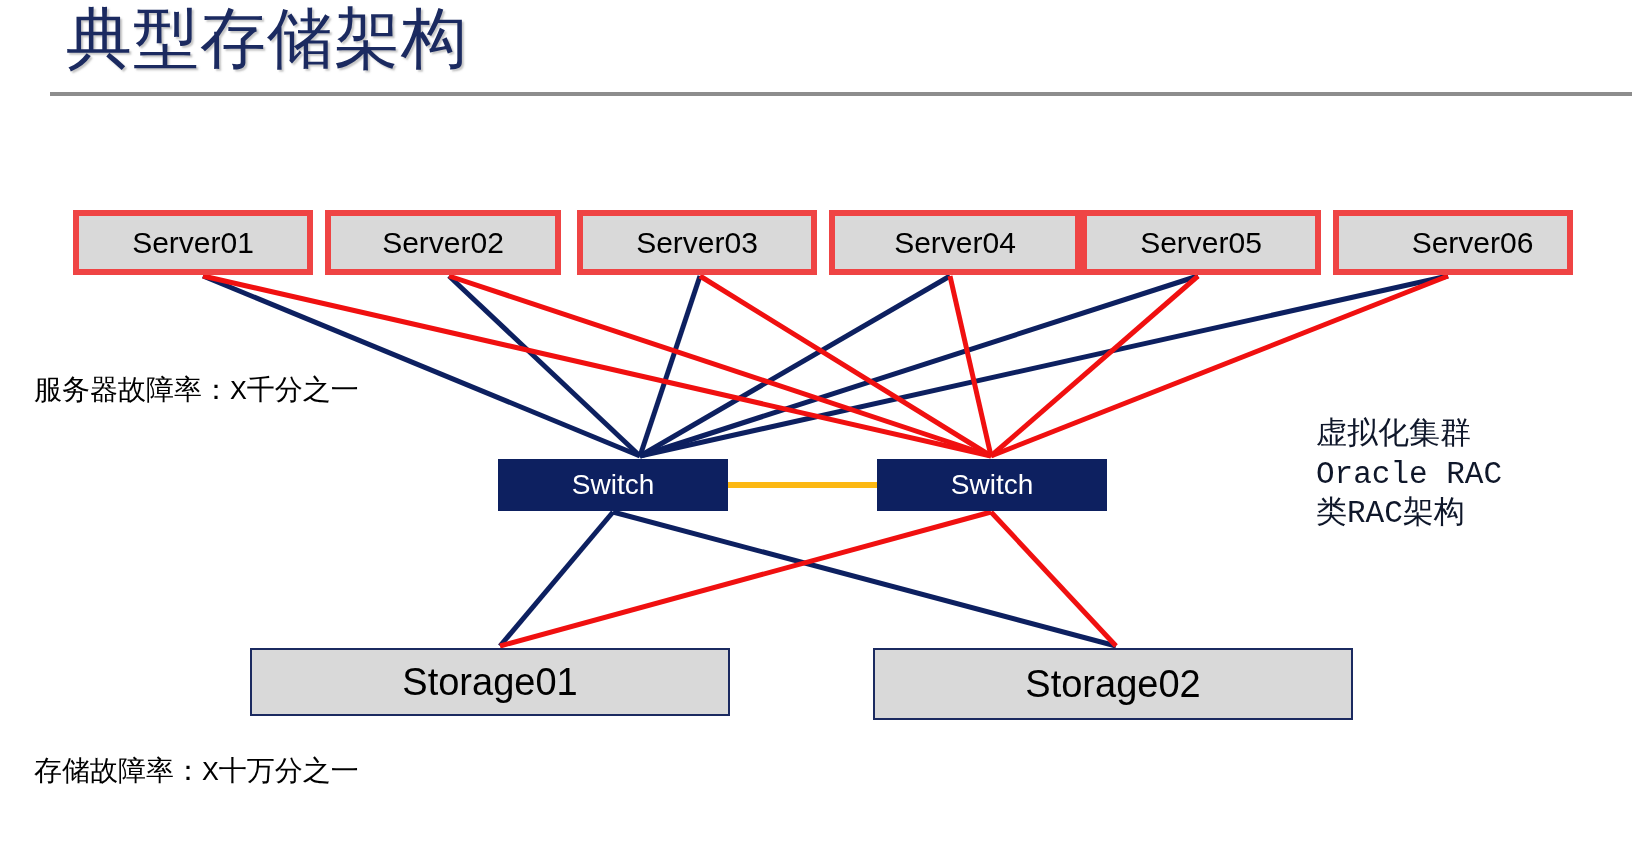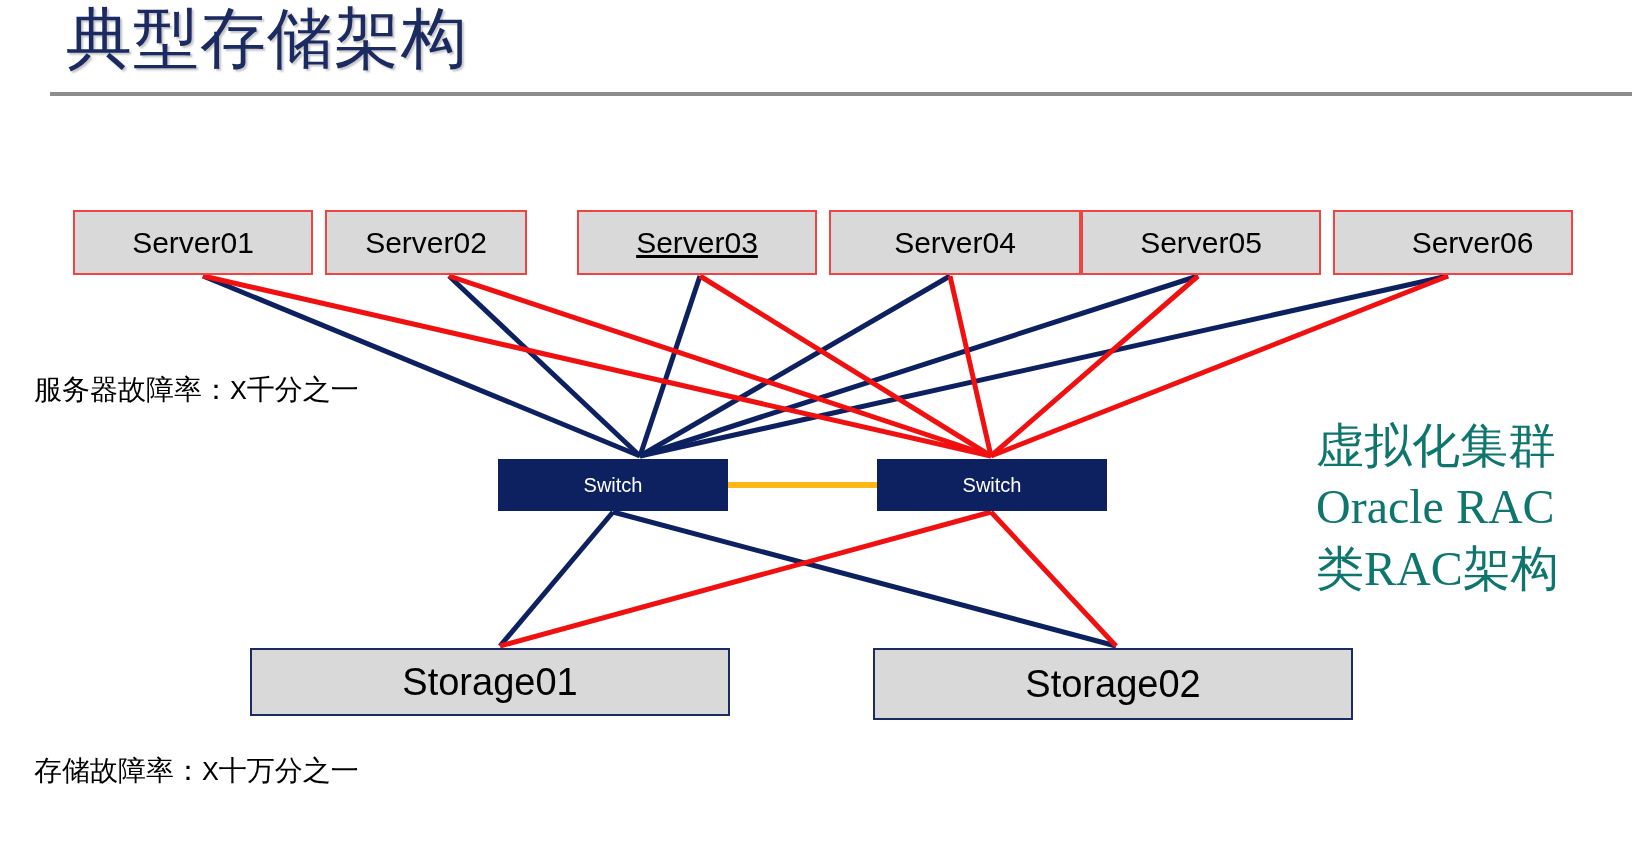--- a/index.html
+++ b/index.html
@@ -51,51 +51,51 @@
   .node {
     position: absolute;
     box-sizing: border-box;
     display: flex;
     align-items: center;
     justify-content: center;
     text-align: center;
   }
   .node.server {
     background: #d9d9d9;
-    border: 2px solid #ef4444;
+    border: 6px solid #ef4444;
     color: #000000;
     font-size: 30px;
   }
   .node.storage {
     background: #d9d9d9;
     border: 2px solid #1b2a60;
     color: #000000;
     font-size: 38px;
   }
   .node.switch {
     background: #0d2060;
     border: none;
     color: #ffffff;
-    font-size: 20px;
+    font-size: 28px;
   }
   
   .note {
     position: absolute;
     color: #000000;
     font-size: 28px;
     white-space: nowrap;
     font-family: Liberation Mono, monospace;
   }
   .sidenote {
     position: absolute;
-    color: #0f766e;
-    font-size: 48px;
+    color: #0f172a;
+    font-size: 31px;
     line-height: 1.28;
     white-space: nowrap;
-    font-family: Liberation Serif, serif;
+    font-family: Liberation Mono, monospace;
   }
   .sidenote div { display: block; }
 </style>
 </head>
 <body>
 
 <div id="slide">
 
   <div class="slide-title">典型存储架构</div>
   <div class="title-rule"></div>
@@ -123,24 +123,24 @@
       </g>
     <g id="switch-link" fill="none">
         <line x1="700" y1="485" x2="849" y2="485" stroke="#fcb813" stroke-width="6" stroke-linecap="butt"></line>
       </g>
   </svg>
 
   <div id="nodes-layer">
       <div class="node server" style="left: 45px; top: 210px; width: 240px; height: 65px;">
         <span>Server01</span>
       </div>
-      <div class="node server" style="left: 297px; top: 210px; width: 202px; height: 65px;">
+      <div class="node server" style="left: 297px; top: 210px; width: 236px; height: 65px;">
         <span>Server02</span>
       </div>
-      <div class="node server" style="left: 549px; top: 210px; width: 240px; height: 65px; text-decoration: underline;">
+      <div class="node server" style="left: 549px; top: 210px; width: 240px; height: 65px;">
         <span>Server03</span>
       </div>
       <div class="node server" style="left: 801px; top: 210px; width: 252px; height: 65px;">
         <span>Server04</span>
       </div>
       <div class="node server" style="left: 1053px; top: 210px; width: 240px; height: 65px;">
         <span>Server05</span>
       </div>
       <div class="node server" style="left: 1305px; top: 210px; width: 240px; height: 65px; padding-left: 39px;">
         <span>Server06</span>

